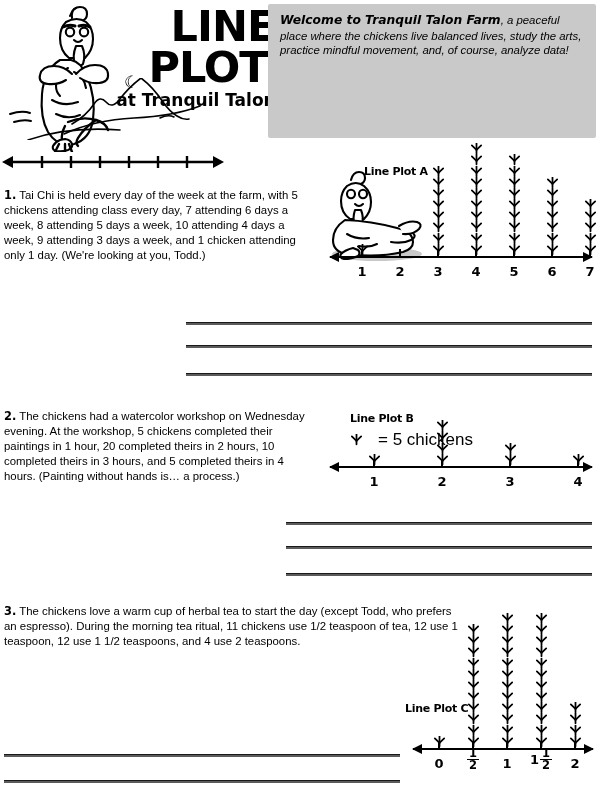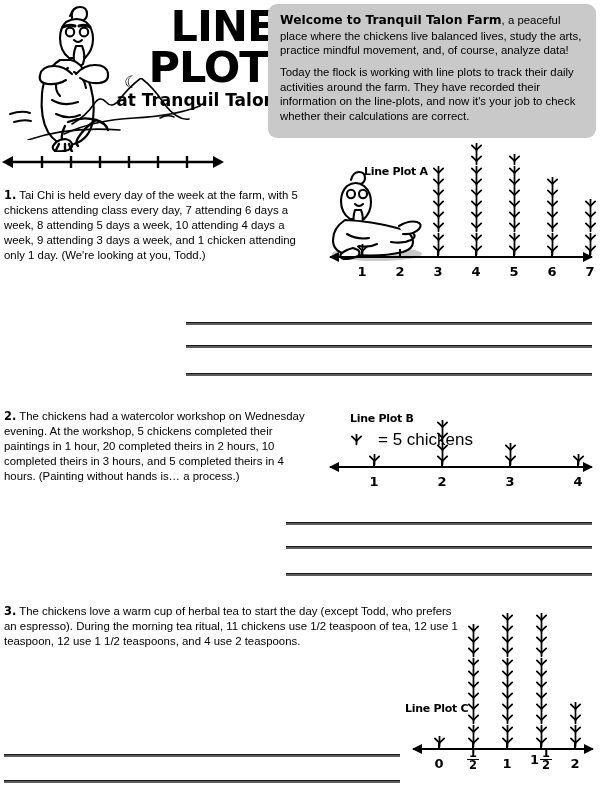--- a/index.html
+++ b/index.html
@@ -32,22 +32,23 @@
     margin-top: 2px;
     color: #000;
   }
   .moon-icon { position: absolute; left: 124px; top: 72px; font-size: 17px; color:#111; }
   .scenery { position: absolute; left: 0px; top: 78px; width: 260px; height: 62px; }
   .header-numline { position: absolute; left: 2px; top: 152px; width: 222px; height: 20px; }
 
   
   .welcome {
     position: absolute; left: 268px; top: 4px; width: 328px; height: 134px;
-    background: #c9c9c9; border-radius: 9px;
+    background: #c9c9c9; border-radius: 2px;
     padding: 9px 11px 16px 12px;
+    font-style: italic;
   }
   .welcome p {
     font-size: 11.4px; line-height: 1.28; color: #000; margin-bottom: 7px;
   }
   .welcome p:last-child { margin-bottom: 0; }
   .welcome b { font-family: "DejaVu Sans", sans-serif; font-weight: bold; font-size: 12.3px; }
 
   
   .qtext { font-size: 11.4px; line-height: 1.31; color: #000; }
   .qtext .qnum { font-family: "DejaVu Sans", sans-serif; font-weight: bold; }
@@ -151,21 +152,20 @@
         <line x1="98" y1="4" x2="98" y2="16"></line>
         <line x1="127" y1="4" x2="127" y2="16"></line>
         <line x1="156" y1="4" x2="156" y2="16"></line>
         <line x1="185" y1="4" x2="185" y2="16"></line>
       </g>
     </svg>
   </div>
 
   <div class="welcome">
     <p><b>Welcome to Tranquil Talon Farm</b><span>, a peaceful place where the chickens live balanced lives, study the arts, practice mindful movement, and, of course, analyze data!</span></p>
-    <p>Today the flock is working with line plots to track their daily activities around the farm. They have recorded their information on the line-plots, and now it's your job to check whether their calculations are correct.</p>
   </div>
 
   <svg class="mascot-rest" viewBox="0 0 105 95">
     <ellipse cx="52" cy="86" rx="45" ry="7" fill="#c8c8c8" stroke="none"></ellipse>
     <g fill="#fff" stroke="#000" stroke-width="2.1" stroke-linejoin="round" stroke-linecap="round">
       <path d="M26 12 q2 -8 8 -8 q6 0 6 6 q0 4 -4 6"></path>
       <path d="M22 18 q-6 6 -6 15 q0 12 9 18 l14 0 q7 -7 7 -17 q0 -10 -7 -16 q-8 -6 -17 0 z"></path>
       <ellipse cx="26" cy="26" rx="4" ry="4.2"></ellipse>
       <ellipse cx="38" cy="26" rx="4" ry="4.2"></ellipse>
       <path d="M30 36 q4 4 8 0"></path>

